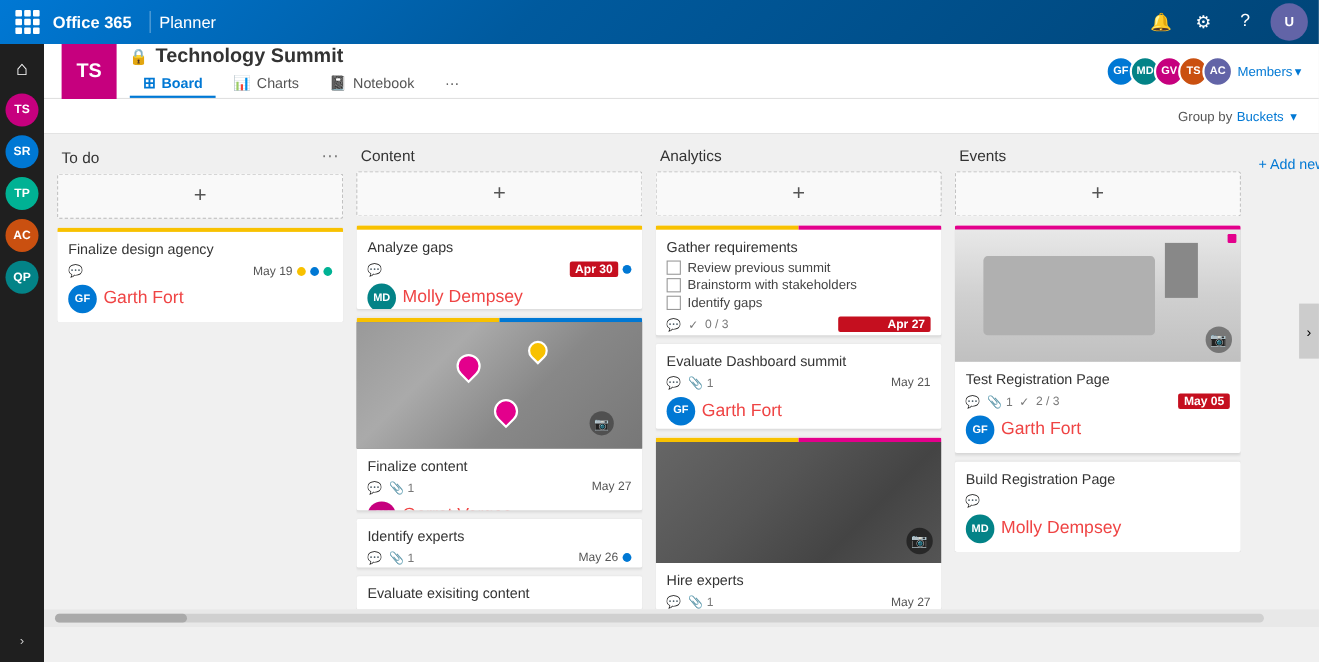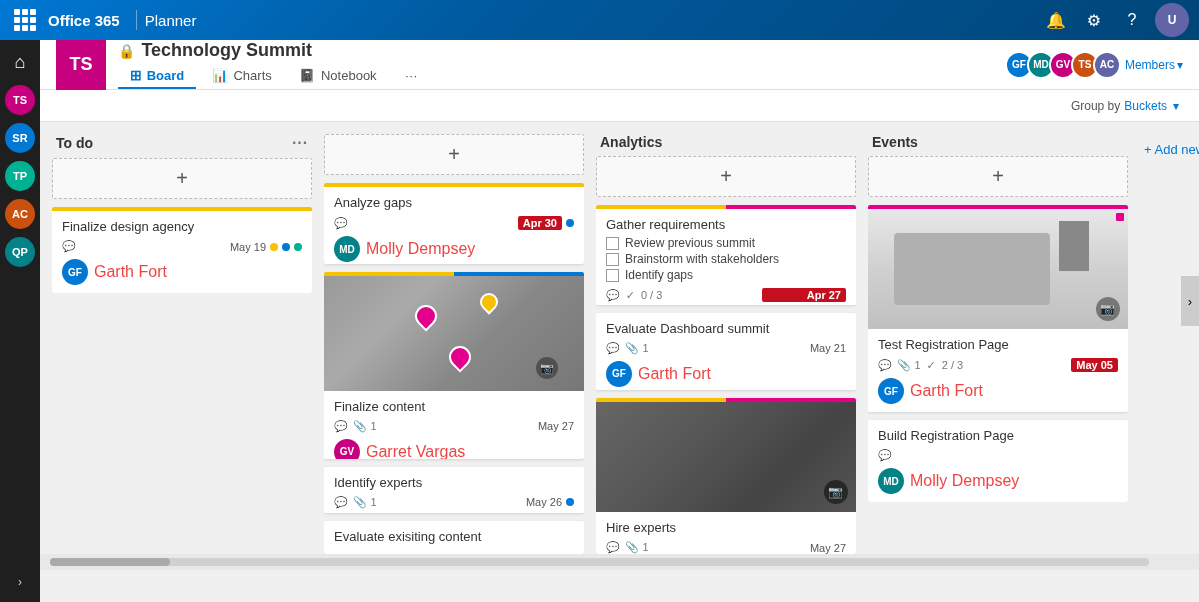--- a/index.html
+++ b/index.html
@@ -91,21 +91,21 @@
     .side-nav-expand {
       width: 36px; height: 24px; display: flex; align-items: center; justify-content: center;
       color: #ccc; cursor: pointer; font-size: 12px;
     }
 
     
     .bucket {
       width: 260px; flex-shrink: 0; display: flex; flex-direction: column;
     }
     .bucket-header {
-      font-size: 14px; font-weight: 700; color: #333;
+      font-size: 14px; font-weight: 400; color: #333;
       display: flex; align-items: center; justify-content: space-between;
       padding: 0 4px 6px 4px;
     }
     .bucket-header-left { display: flex; align-items: center; gap: 6px; }
     .bucket-dots { color: #777; cursor: pointer; font-size: 16px; }
     .bucket-add-btn {
       width: 100%; padding: 8px; border: 1px dashed #bbb; background: #f9f9f9;
       cursor: pointer; color: #555; font-size: 20px; text-align: center; border-radius: 2px;
       margin-bottom: 8px;
     }
@@ -294,20 +294,25 @@
           <div class="card-assignee">
             <div class="assignee-avatar" style="background:#0078d4;">GF</div>
             <span class="assignee-name">Garth Fort</span>
           </div>
         </div>
       </div>
     </div>
   </div>
 
   <div class="bucket">
+    <div class="bucket-header">
+      <div class="bucket-header-left">
+        <span>Content</span>
+      </div>
+    </div>
     <div class="bucket-add-btn">+</div>
     <div class="bucket-cards">
 
       <div class="card">
         <div class="card-color-bar" style="background:#f8c100;"></div>
         <div class="card-body">
           <div class="card-title">Analyze gaps</div>
           <div class="card-meta">
             <div class="card-meta-left">
               <span>💬</span>

